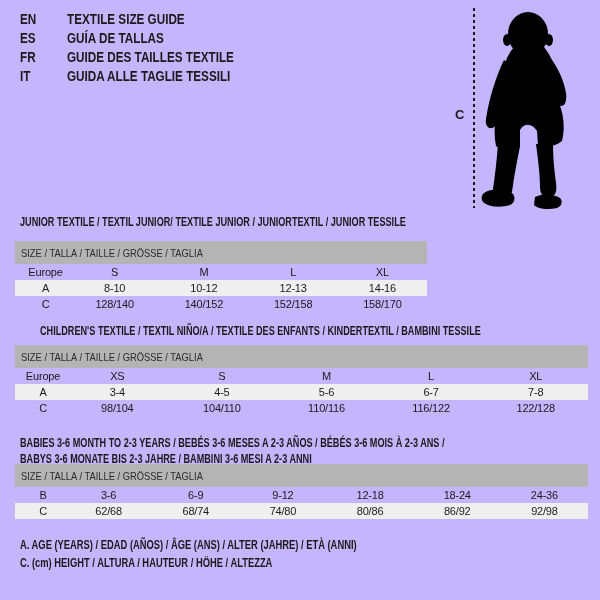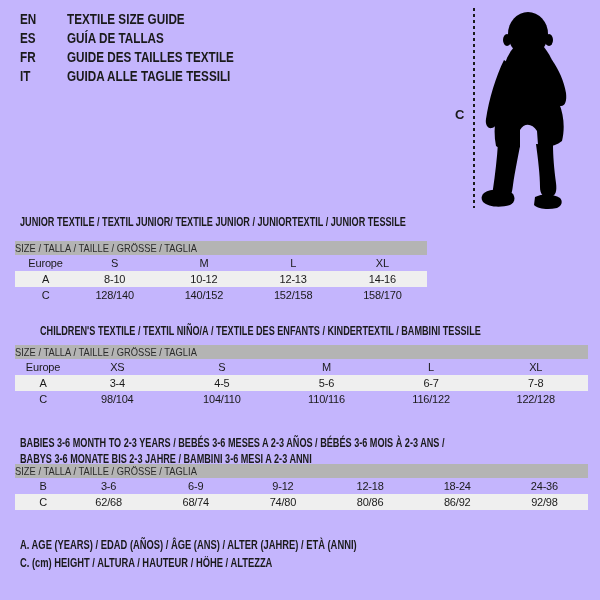--- a/index.html
+++ b/index.html
@@ -20,22 +20,22 @@
     background:repeating-linear-gradient(to bottom,#1a1a1a 0 3px,transparent 3px 6px);}
   .figure-c{position:absolute;left:455px;top:107px;font-weight:bold;font-size:13px;}
   .baby{position:absolute;left:480px;top:7px;width:95px;height:203px;}
 
   
   .section-title{position:absolute;left:20px;font-weight:bold;font-size:12px;line-height:16px;white-space:nowrap;}
   .section-title .condensed{transform:scaleX(0.76);}
 
   
   .tbl{position:absolute;left:15px;}
-  .tbl-band{height:14px;background:#b4b4b4;display:flex;align-items:center;
-    font-size:11px;color:#2b2b2b;box-sizing:border-box;}
+  .tbl-band{height:23px;background:#b4b4b4;display:flex;align-items:center;
+    font-size:11px;color:#2b2b2b;padding-left:6px;box-sizing:border-box;}
   .tbl-band .condensed{transform:scaleX(0.85);}
   table{width:100%;border-collapse:collapse;table-layout:fixed;font-size:11px;letter-spacing:-0.2px;}
   td{height:16px;padding:0;text-align:center;vertical-align:middle;white-space:nowrap;}
   td.rowlabel{text-align:center;padding-left:6px;}
   tr.stripe{background:#efefef;}
   #tbl1{top:241px;width:412px;}
   #tbl2{top:345px;width:573px;}
   #tbl3{top:464px;width:573px;}
 
   

